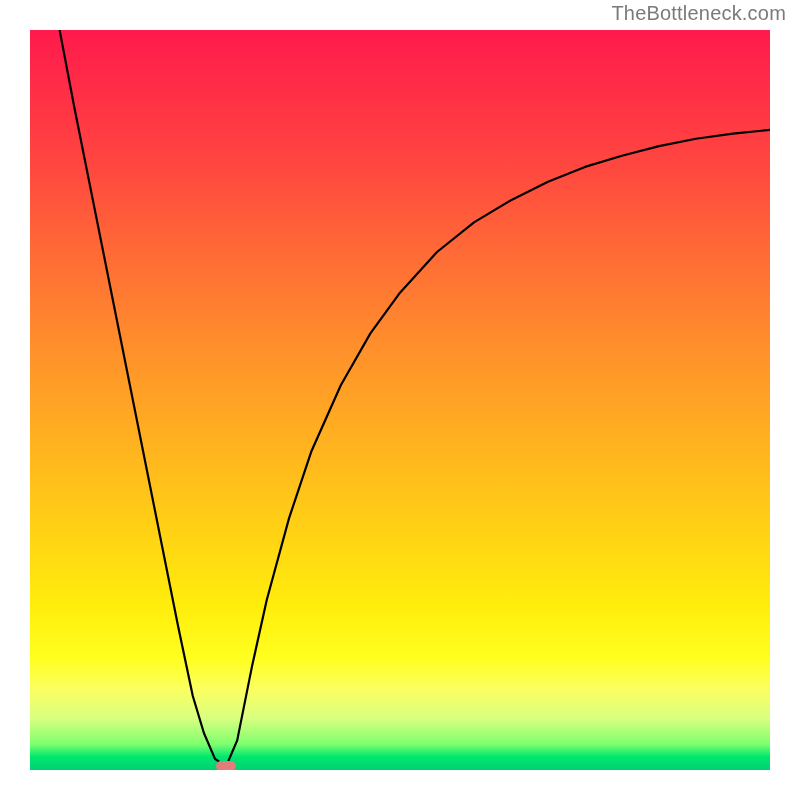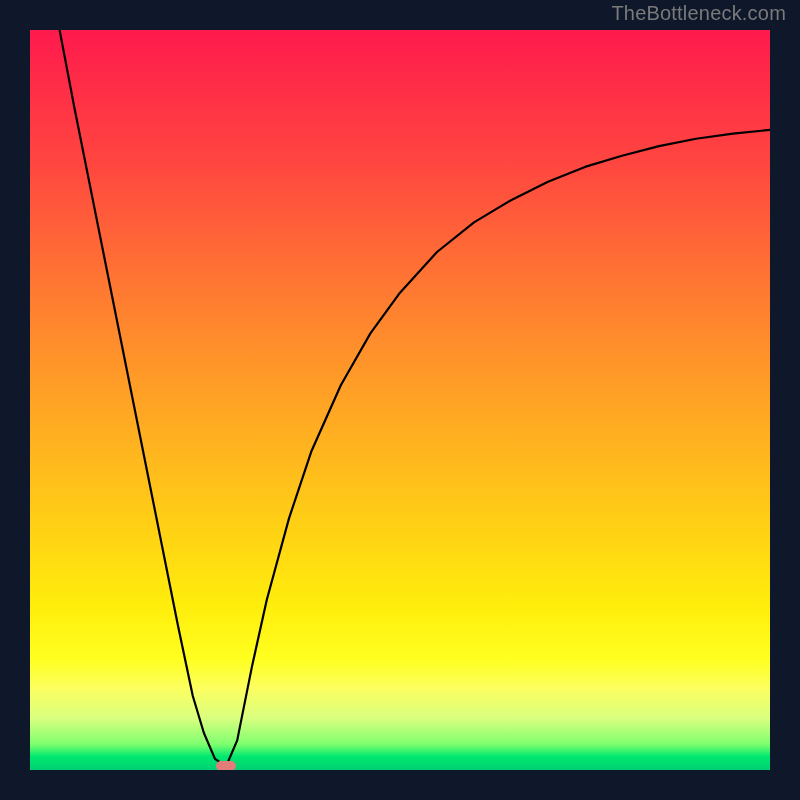--- a/index.html
+++ b/index.html
@@ -8,21 +8,21 @@
     width: 800px;
     height: 800px;
     background: #000;
     overflow: hidden;
     font-family: Arial, Helvetica, sans-serif;
   }
   .frame {
     position: relative;
     width: 800px;
     height: 800px;
-    background: #0f172a;
+    background: #ffffff;
     text-decoration: underline;
   }
   .watermark {
     position: absolute;
     top: 2px;
     right: 14px;
     color: #7a7a7a;
     font-size: 20px;
     font-weight: 500;
     letter-spacing: 0.2px;

